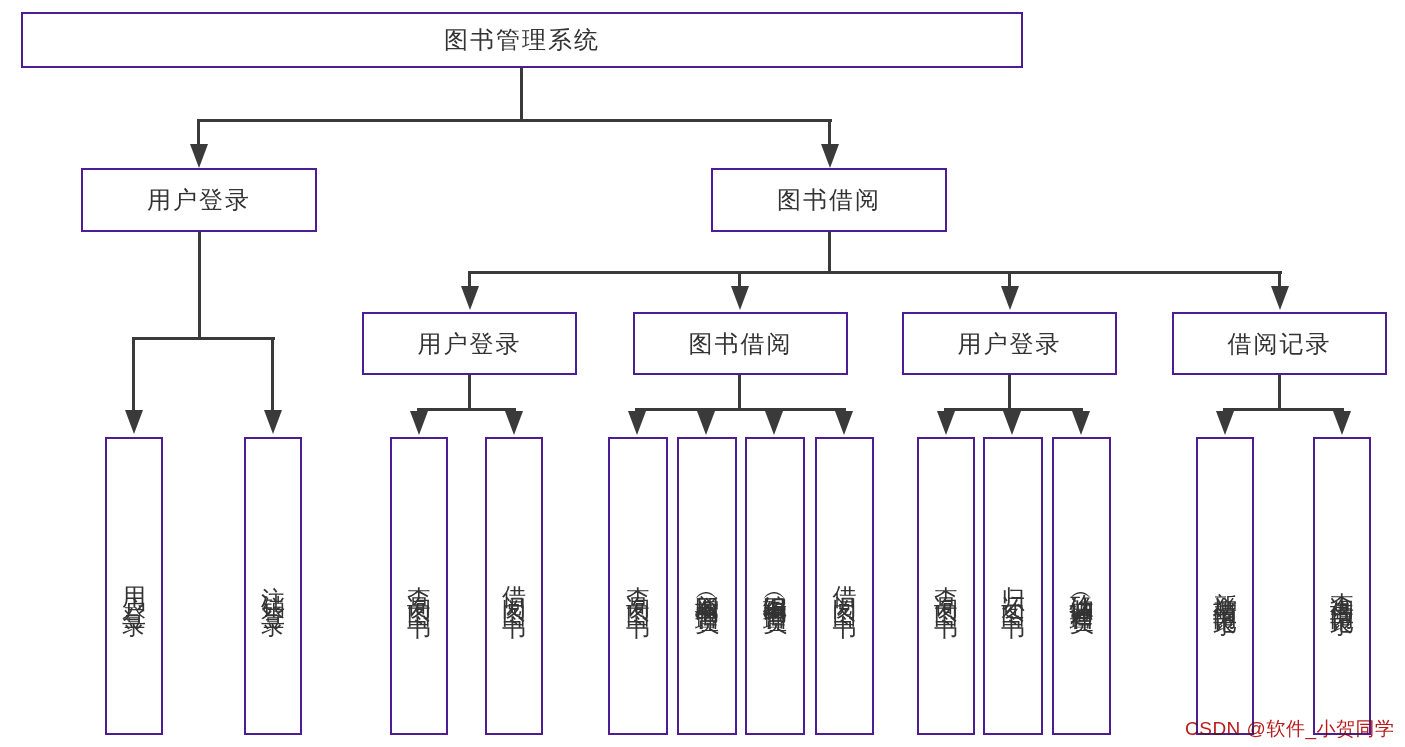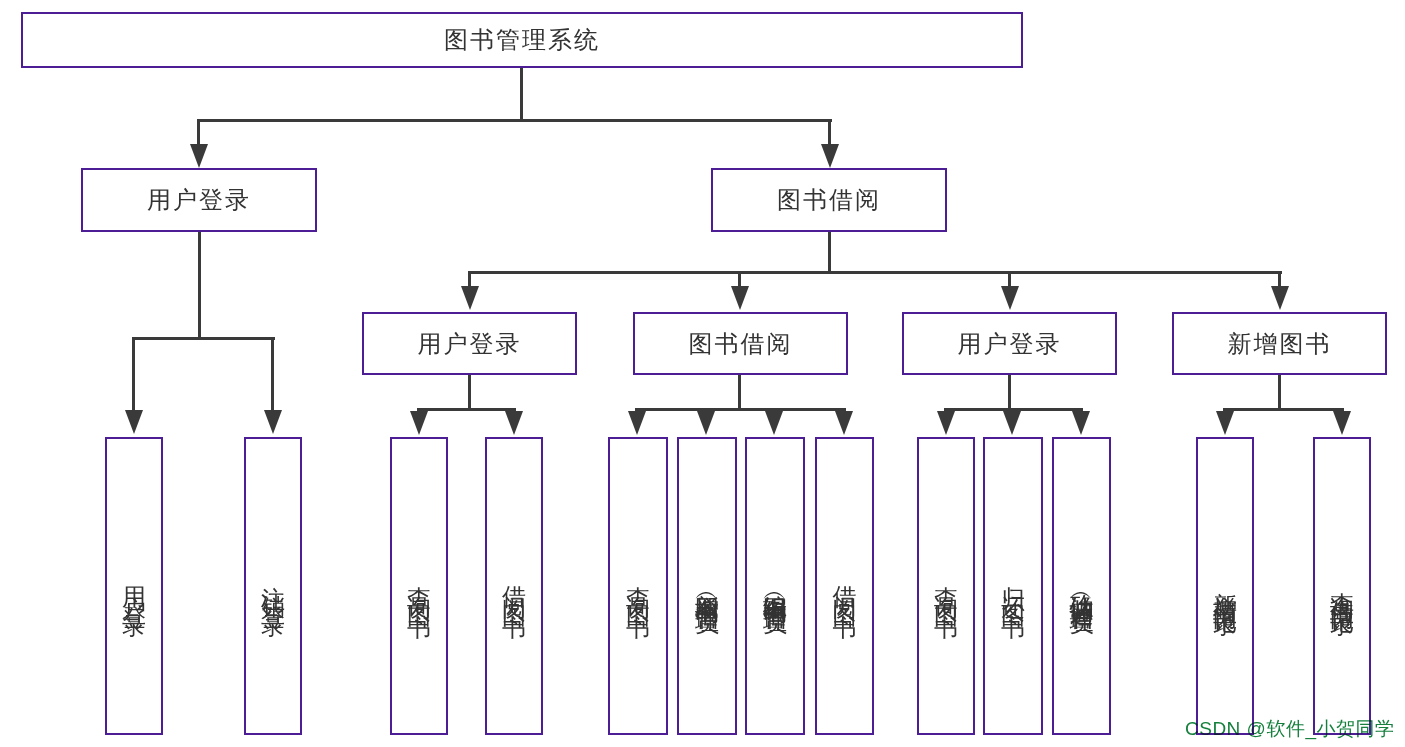--- a/index.html
+++ b/index.html
@@ -51,21 +51,21 @@
     border-right: 9px solid transparent;
     border-top: 24px solid #3a3a3a;
     z-index: 1;
   }
   .watermark {
     position: absolute;
     left: 1185px;
     top: 716px;
     font-size: 19px;
     letter-spacing: 0.5px;
-    color: #15803d;
+    color: #b91c1c;
     z-index: 6;
     mix-blend-mode: darken;
     white-space: nowrap;
   }
 </style>
 </head>
 <body>
 
 <div class="box" style="left:21px; top:12px; width:1002px; height:56px;">
   <span class="hbox-label">图书管理系统</span>
@@ -81,21 +81,21 @@
 <div class="box" style="left:362px; top:312px; width:215px; height:63px;">
   <span class="hbox-label">用户登录</span>
 </div>
 <div class="box" style="left:633px; top:312px; width:215px; height:63px;">
   <span class="hbox-label">图书借阅</span>
 </div>
 <div class="box" style="left:902px; top:312px; width:215px; height:63px;">
   <span class="hbox-label">用户登录</span>
 </div>
 <div class="box" style="left:1172px; top:312px; width:215px; height:63px;">
-  <span class="hbox-label">新增图书</span>
+  <span class="hbox-label">借阅记录</span>
 </div>
 
 <div class="box" style="left:105px; top:437px; width:58px; height:298px;">
   <span class="leaf-label">用户登录</span>
 </div>
 <div class="box" style="left:244px; top:437px; width:58px; height:298px;">
   <span class="leaf-label">注销登录</span>
 </div>
 
 <div class="box" style="left:390px; top:437px; width:58px; height:298px;">

